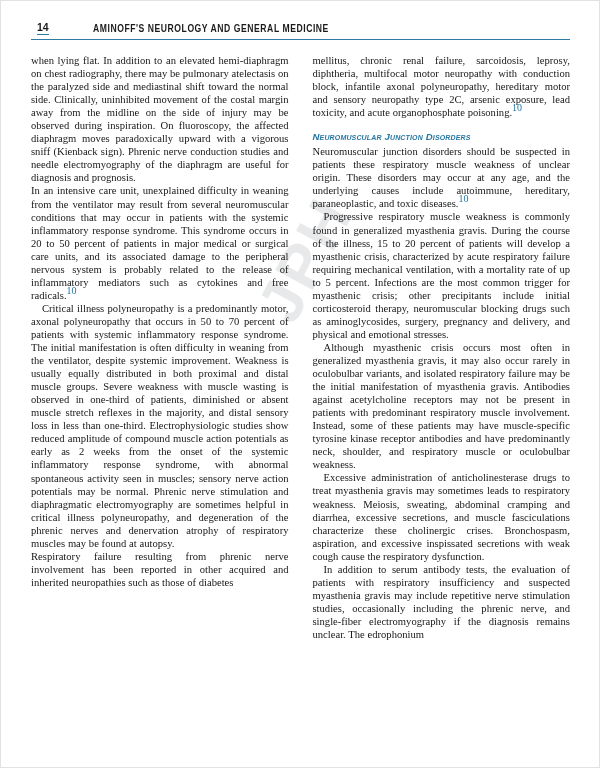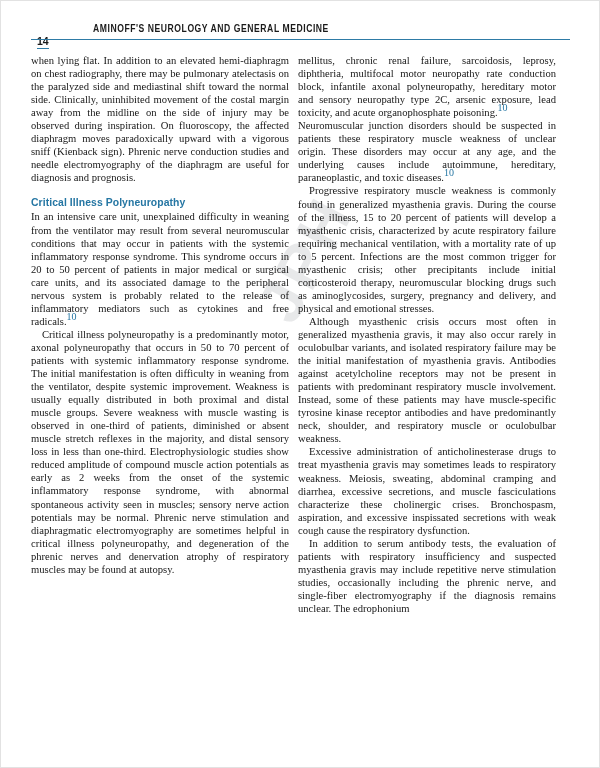--- a/index.html
+++ b/index.html
@@ -39,21 +39,20 @@
     left: 6px;
     top: 0px;
     font-family: "Liberation Sans", sans-serif;
     font-size: 10.5px;
     font-weight: 700;
     color: #1a1a1a;
     letter-spacing: 0px;
     border-bottom: 1.3px solid #2e7ba6;
     padding-bottom: 1px;
     line-height: 11px;
-    margin-top: 14px;
   }
   .runtitle {
     position: absolute;
     left: 62px;
     top: 1px;
     font-family: "Liberation Sans", sans-serif;
     font-size: 8.6px;
     font-weight: 700;
     color: #1a1a1a;
     letter-spacing: 0.55px;
@@ -70,21 +69,21 @@
     background: #2e7ba6;
   }
 
   
   .columns {
     position: absolute;
     left: 0;
     top: 32px;
     width: 539px;
     display: flex;
-    gap: 9px;
+    gap: 24px;
   }
   .col {
     width: 258px;
   }
 
   p.body {
     margin: 0;
     font-size: 10.6px;
     line-height: 13.05px;
     text-align: justify;
@@ -168,36 +167,37 @@
       <div class="runtitle">AMINOFF'S NEUROLOGY AND GENERAL MEDICINE</div>
       <div class="headrule"></div>
     </div>
 
     <div class="columns">
 
       <div class="col">
 
         <p class="body">when lying flat. In addition to an elevated hemi-diaphragm on chest radiography, there may be pulmonary atelectasis on the paralyzed side and mediastinal shift toward the normal side. Clinically, uninhibited movement of the costal margin away from the midline on the side of injury may be observed during inspiration. On fluoroscopy, the affected diaphragm moves paradoxically upward with a vigorous sniff (Kienback sign). Phrenic nerve conduction studies and needle electromyography of the diaphragm are useful for diagnosis and prognosis.</p>
 
-        <div class="sec-wrap">
-          <h2 class="sec">Critical Illness Polyneuropathy</h2>
+
+        <p class="body"><span>In an intensive care unit, unexplained difficulty in weaning from the ventilator may result from several neuromuscular conditions that may occur in patients with the systemic inflammatory response syndrome. This syndrome occurs in 20 to 50 percent of patients in major medical or surgical care units, and its associated damage to the peripheral nervous system is probably related to the release of inflammatory mediators such as cytokines and free radicals.</span><sup class="ref">10</sup></p>
+
+        <p class="body indent">Critical illness polyneuropathy is a predominantly motor, axonal polyneuropathy that occurs in 50 to 70 percent of patients with systemic inflammatory response syndrome. The initial manifestation is often difficulty in weaning from the ventilator, despite systemic improvement. Weakness is usually equally distributed in both proximal and distal muscle groups. Severe weakness with muscle wasting is observed in one-third of patients, diminished or absent muscle stretch reflexes in the majority, and distal sensory loss in less than one-third. Electrophysiologic studies show reduced amplitude of compound muscle action potentials as early as 2 weeks from the onset of the systemic inflammatory response syndrome, with abnormal spontaneous activity seen in muscles; sensory nerve action potentials may be normal. Phrenic nerve stimulation and diaphragmatic electromyography are sometimes helpful in critical illness polyneuropathy, and degeneration of the phrenic nerves and denervation atrophy of respiratory muscles may be found at autopsy.</p>
+
+
+        <p class="body">Respiratory failure resulting from phrenic nerve involvement has been reported in other acquired and inherited neuropathies such as those of diabetes</p>
+
+      </div>
+
+      <div class="col">
+
+        <p class="body"><span>mellitus, chronic renal failure, sarcoidosis, leprosy, diphtheria, multifocal motor neuropathy with conduction block, infantile axonal polyneuropathy, hereditary motor and sensory neuropathy type 2C, arsenic exposure, lead toxicity, and acute organophosphate poisoning.</span><sup class="ref">10</sup></p>
+
+        <div class="sec-caps-wrap">
+          <h2 class="sec-caps">Neuromuscular Junction Disorders</h2>
         </div>
-
-        <p class="body"><span>In an intensive care unit, unexplained difficulty in weaning from the ventilator may result from several neuromuscular conditions that may occur in patients with the systemic inflammatory response syndrome. This syndrome occurs in 20 to 50 percent of patients in major medical or surgical care units, and its associated damage to the peripheral nervous system is probably related to the release of inflammatory mediators such as cytokines and free radicals.</span><sup class="ref">10</sup></p>
-
-        <p class="body indent">Critical illness polyneuropathy is a predominantly motor, axonal polyneuropathy that occurs in 50 to 70 percent of patients with systemic inflammatory response syndrome. The initial manifestation is often difficulty in weaning from the ventilator, despite systemic improvement. Weakness is usually equally distributed in both proximal and distal muscle groups. Severe weakness with muscle wasting is observed in one-third of patients, diminished or absent muscle stretch reflexes in the majority, and distal sensory loss in less than one-third. Electrophysiologic studies show reduced amplitude of compound muscle action potentials as early as 2 weeks from the onset of the systemic inflammatory response syndrome, with abnormal spontaneous activity seen in muscles; sensory nerve action potentials may be normal. Phrenic nerve stimulation and diaphragmatic electromyography are sometimes helpful in critical illness polyneuropathy, and degeneration of the phrenic nerves and denervation atrophy of respiratory muscles may be found at autopsy.</p>
-
-
-
-      </div>
-
-      <div class="col">
-
-        <p class="body"><span>mellitus, chronic renal failure, sarcoidosis, leprosy, diphtheria, multifocal motor neuropathy rate conduction block, infantile axonal polyneuropathy, hereditary motor and sensory neuropathy type 2C, arsenic exposure, lead toxicity, and acute organophosphate poisoning.</span><sup class="ref">10</sup></p>
-
 
         <p class="body"><span>Neuromuscular junction disorders should be suspected in patients these respiratory muscle weakness of unclear origin. These disorders may occur at any age, and the underlying causes include autoimmune, hereditary, paraneoplastic, and toxic diseases.</span><sup class="ref">10</sup></p>
 
         <p class="body indent">Progressive respiratory muscle weakness is commonly found in generalized myasthenia gravis. During the course of the illness, 15 to 20 percent of patients will develop a myasthenic crisis, characterized by acute respiratory failure requiring mechanical ventilation, with a mortality rate of up to 5 percent. Infections are the most common trigger for myasthenic crisis; other precipitants include initial corticosteroid therapy, neuromuscular blocking drugs such as aminoglycosides, surgery, pregnancy and delivery, and physical and emotional stresses.</p>
 
         <p class="body indent">Although myasthenic crisis occurs most often in generalized myasthenia gravis, it may also occur rarely in oculobulbar variants, and isolated respiratory failure may be the initial manifestation of myasthenia gravis. Antibodies against acetylcholine receptors may not be present in patients with predominant respiratory muscle involvement. Instead, some of these patients may have muscle-specific tyrosine kinase receptor antibodies and have predominantly neck, shoulder, and respiratory muscle or oculobulbar weakness.</p>
 
         <p class="body indent">Excessive administration of anticholinesterase drugs to treat myasthenia gravis may sometimes leads to respiratory weakness. Meiosis, sweating, abdominal cramping and diarrhea, excessive secretions, and muscle fasciculations characterize these cholinergic crises. Bronchospasm, aspiration, and excessive inspissated secretions with weak cough cause the respiratory dysfunction.</p>
 
         <p class="body indent">In addition to serum antibody tests, the evaluation of patients with respiratory insufficiency and suspected myasthenia gravis may include repetitive nerve stimulation studies, occasionally including the phrenic nerve, and single-fiber electromyography if the diagnosis remains unclear. The edrophonium</p>

